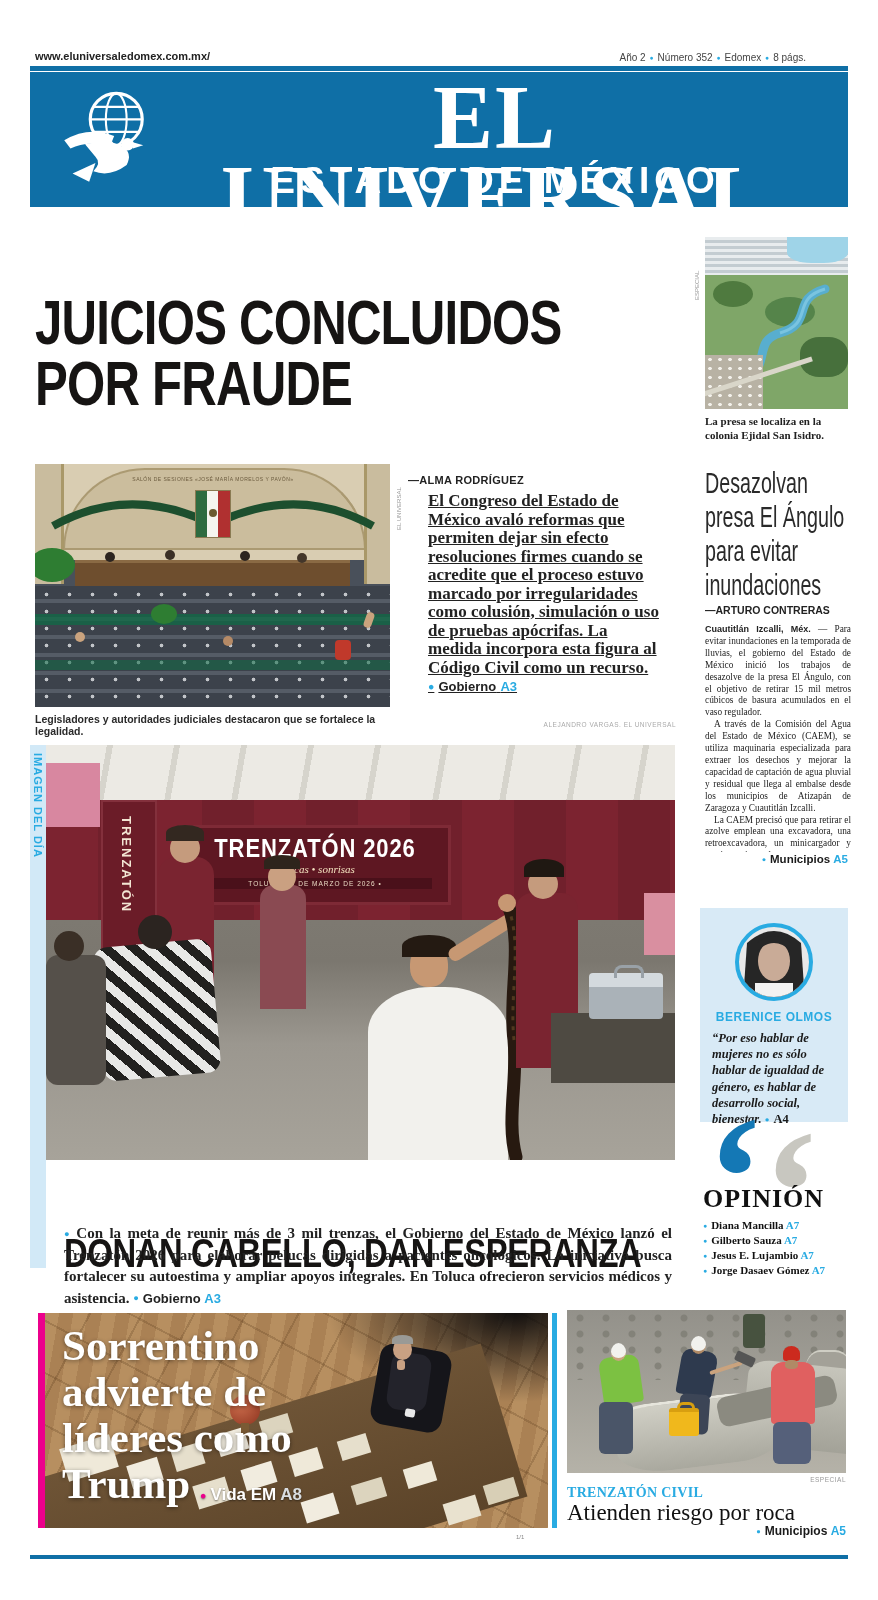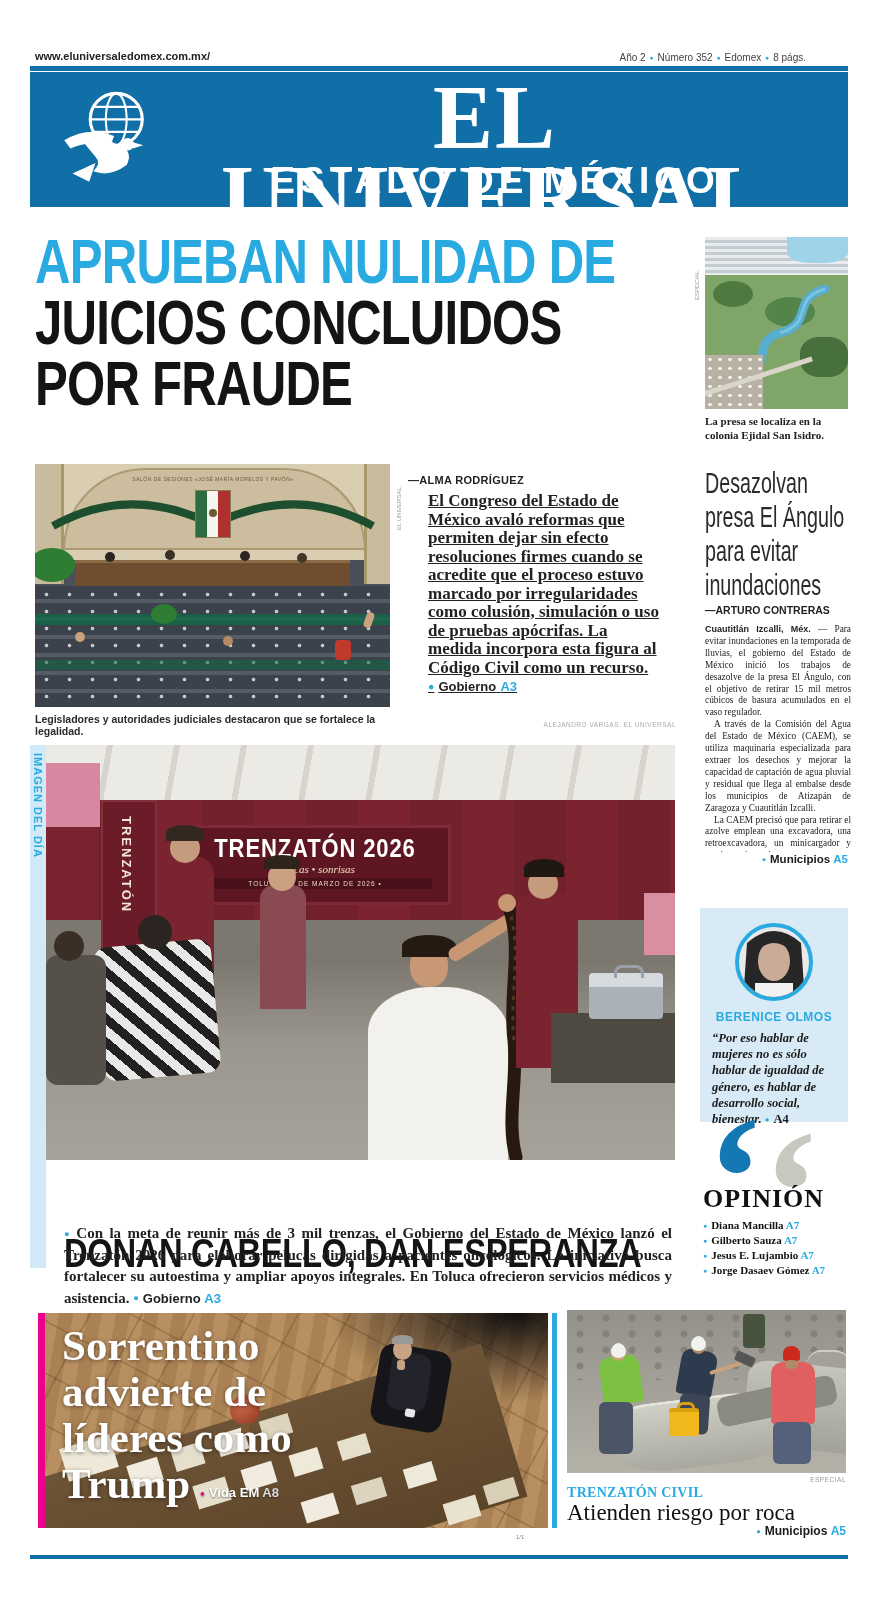--- a/index.html
+++ b/index.html
@@ -40,23 +40,20 @@
       <path d="M6,56 Q30,42 54,52 L50,62 Q28,56 12,64 Z" fill="#fff"></path>
       <path d="M26,60 Q48,54 62,62 Q72,68 66,80 Q50,92 34,86 Q42,78 36,72 Z" fill="#fff"></path>
       <circle cx="67" cy="60" r="6" fill="#fff"></circle>
       <path d="M72,58 L82,61 L72,64 Z" fill="#fff"></path>
       <path d="M14,88 L36,78 L30,96 Z" fill="#fff"></path>
     </svg>
     <div class="abs serif" style="left:120px;top:6px;width:690px;text-align:center;font-size:90px;line-height:80px;font-weight:bold;color:#fff;letter-spacing:2px;">EL UNIVERSAL</div>
     <div class="abs" style="left:120px;top:88px;width:690px;text-align:center;font-size:37px;font-weight:bold;color:#fff;letter-spacing:5px;">ESTADO DE MÉXICO</div>
   </div>
 
-  <div class="abs" style="left:35px;top:231px;font-weight:bold;font-size:63px;line-height:60px;color:#29abe2;">
-    <span class="cx" style="transform:scaleX(0.78);letter-spacing:-1px;">APRUEBAN NULIDAD DE</span>
-  </div>
   <div class="abs" style="left:35px;top:292px;font-weight:bold;font-size:63px;line-height:60px;color:#161413;">
     <span class="cx" style="transform:scaleX(0.78);letter-spacing:-1px;">JUICIOS CONCLUIDOS</span>
   </div>
   <div class="abs" style="left:35px;top:353px;font-weight:bold;font-size:63px;line-height:60px;color:#161413;">
     <span class="cx" style="transform:scaleX(0.78);letter-spacing:-1px;">POR FRAUDE</span>
   </div>
 
   <div class="photo" style="left:35px;top:464px;width:355px;height:243px;background:#49505a;">
     <div class="abs" style="left:0;top:0;width:355px;height:96px;background:#d9cdb2;"></div>
     <div class="abs" style="left:28px;top:4px;width:299px;height:78px;background:#cbbd9d;border-radius:150px 150px 0 0;border:2px solid #ab9a72;"></div>
@@ -250,21 +247,21 @@
     <div class="abs" style="left:344px;top:40px;width:40px;height:58px;background:#23232b;border-radius:12px;transform:rotate(8deg);"></div>
     <div class="abs" style="left:348px;top:26px;width:19px;height:21px;background:#c9a183;border-radius:50%;"></div>
     <div class="abs" style="left:347px;top:22px;width:21px;height:9px;background:#9a9a96;border-radius:50% 50% 0 0;"></div>
     <div class="abs" style="left:352px;top:47px;width:8px;height:10px;background:#c9a183;border-radius:3px;"></div>
     <div class="abs" style="left:360px;top:96px;width:10px;height:8px;background:#e8e8e8;border-radius:2px;transform:rotate(10deg);"></div>
 
     <div class="serif abs" style="left:17px;top:10px;font-size:43px;line-height:46px;font-weight:bold;color:#fff;white-space:pre-line;text-shadow:0 1px 4px rgba(0,0,0,0.45);">Sorrentino
 advierte de
 líderes como
 Trump</div>
-    <div class="abs" style="left:155px;top:172px;font-size:13px;font-weight:bold;color:#fff;text-shadow:0 1px 2px rgba(0,0,0,0.5);">
+    <div class="abs" style="left:155px;top:172px;font-size:17px;font-weight:bold;color:#fff;text-shadow:0 1px 2px rgba(0,0,0,0.5);">
       <span class="bul bul-magenta"></span><span>Vida EM</span>
       <span style="color:#d9dde0;">A8</span>
     </div>
   </div>
   <div class="abs" style="left:516px;top:1534px;font-size:6px;color:#888;">1/1</div>
 
   <div class="abs" style="left:552px;top:1313px;width:5px;height:215px;background:#29abe2;"></div>
 
   <div class="photo" style="left:567px;top:1310px;width:279px;height:163px;background:linear-gradient(#93918a,#b5b2a8);">
     <div class="abs" style="left:0;top:0;width:279px;height:70px;background-image:radial-gradient(circle,#7e7d74 3px,transparent 4px);background-size:26px 16px;opacity:0.8;"></div>

